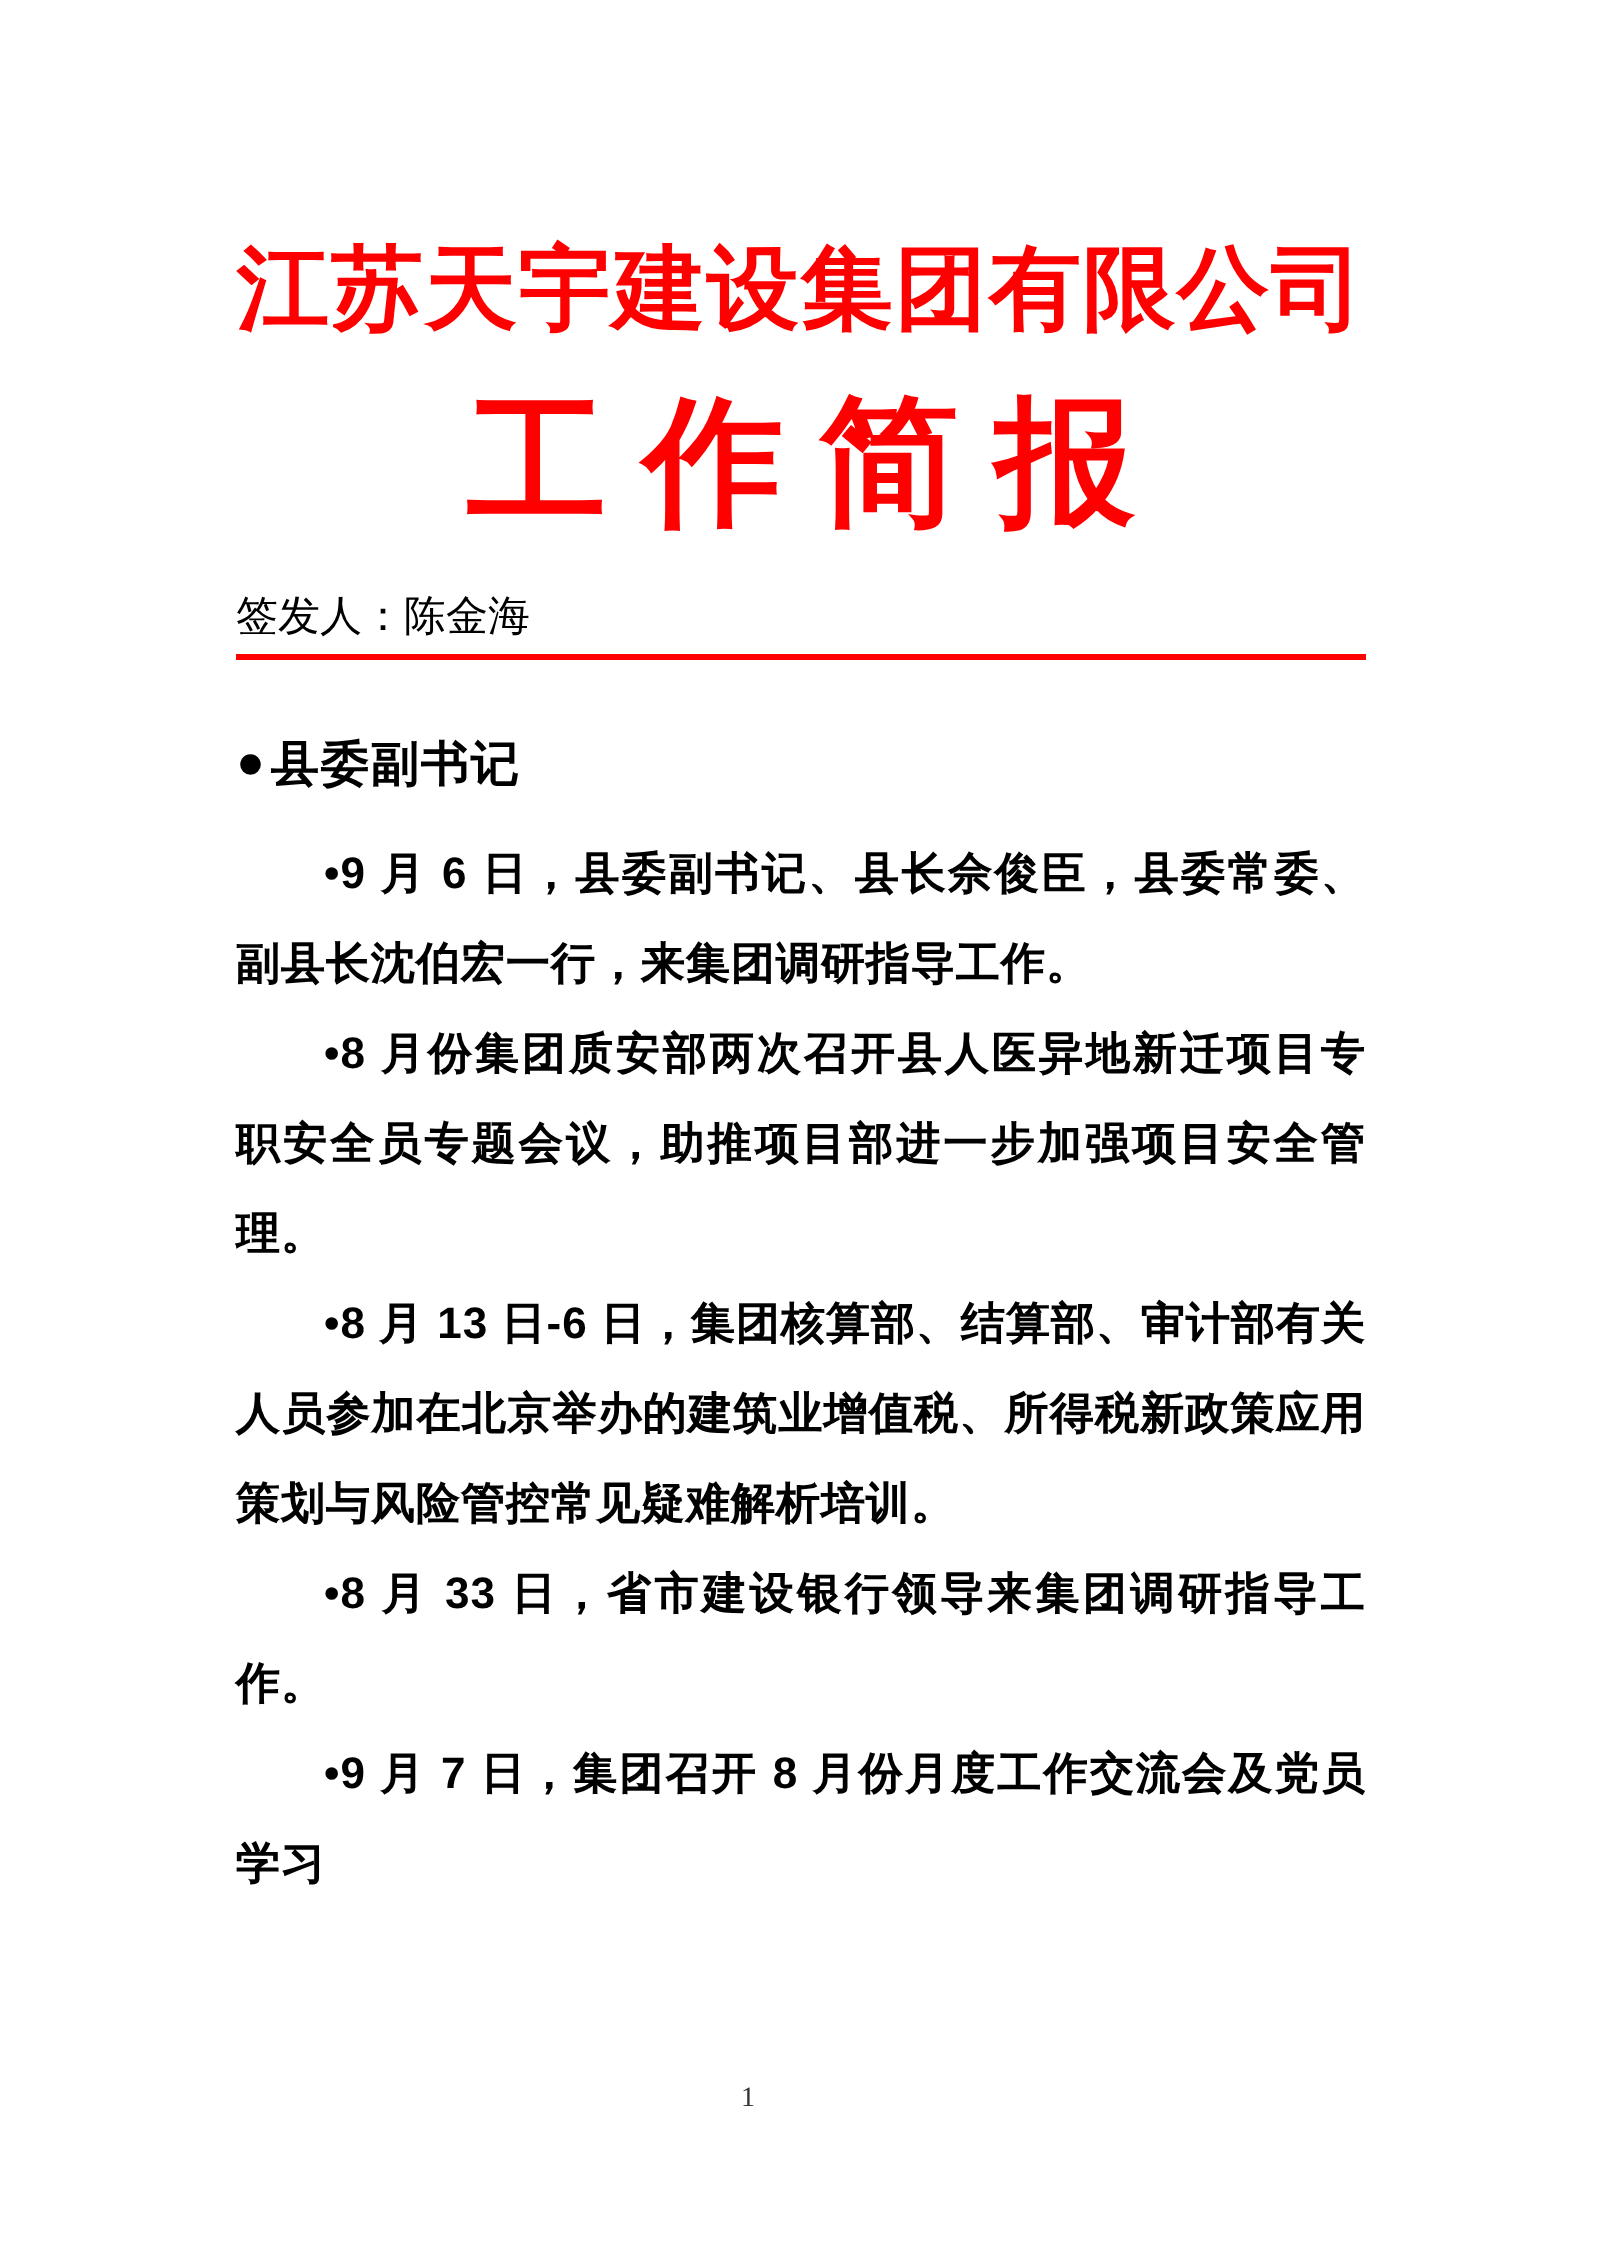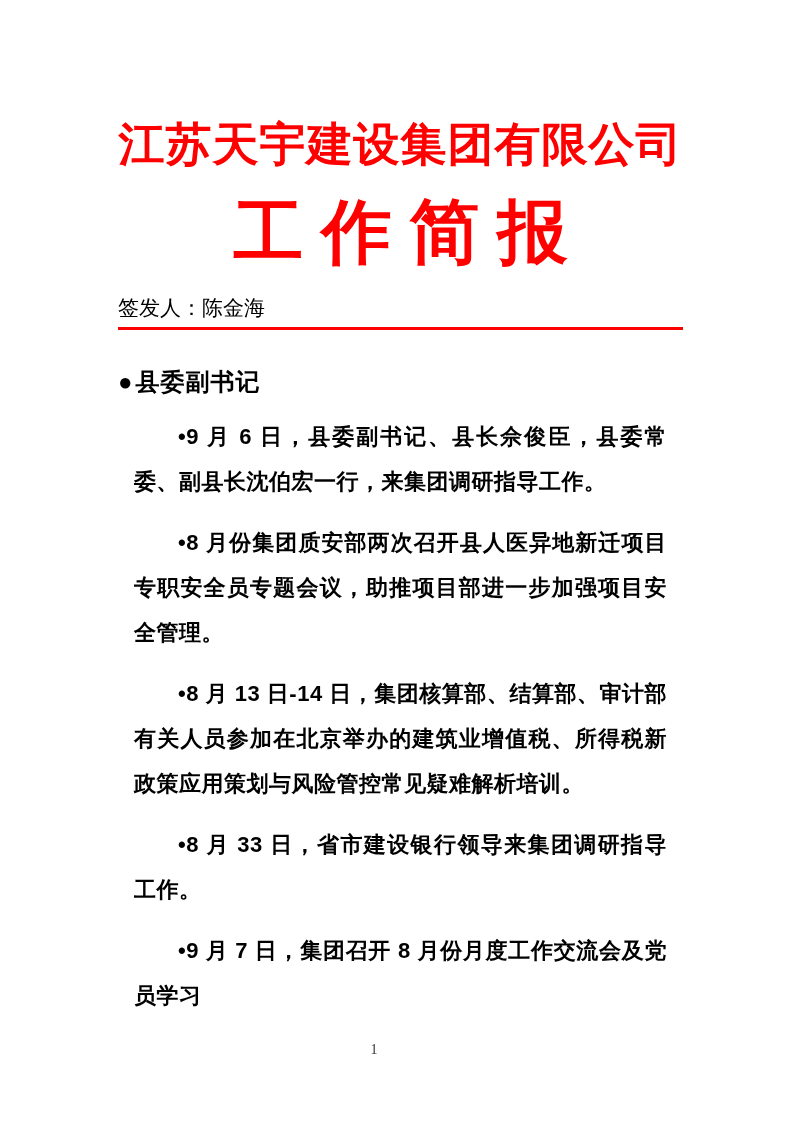--- a/index.html
+++ b/index.html
@@ -72,21 +72,21 @@
     align-items: center;
   }
   .section-bullet {
     font-size: 24px;
     margin-right: 2px;
   }
   .body-paragraphs {
     margin-top: 16px;
   }
   .body-paragraphs p {
-    margin: 16px;
+    margin: 0;
     font-size: 22px;
     font-weight: bold;
     line-height: 45px;
     text-align: justify;
     text-justify: inter-ideograph;
     text-indent: 2em;
     letter-spacing: 0.5px;
     word-break: break-all;
   }
   .page-number {
@@ -116,21 +116,21 @@
     </div>
 
     <div class="section-header">
       <span class="section-bullet">●</span>
       <span>县委副书记</span>
     </div>
 
     <div class="body-paragraphs">
       <p>•9 月 6 日，县委副书记、县长佘俊臣，县委常委、副县长沈伯宏一行，来集团调研指导工作。</p>
       <p>•8 月份集团质安部两次召开县人医异地新迁项目专职安全员专题会议，助推项目部进一步加强项目安全管理。</p>
-      <p>•8 月 13 日-14 日，集团核算部、结算部、审计部有关人员参加在北京举办的建筑业增值税、所得税新政策应用策划与风险管控常见疑难解析培训。</p>
+      <p>•8 月 13 日-6 日，集团核算部、结算部、审计部有关人员参加在北京举办的建筑业增值税、所得税新政策应用策划与风险管控常见疑难解析培训。</p>
       <p>•8 月 33 日，省市建设银行领导来集团调研指导工作。</p>
       <p>•9 月 7 日，集团召开 8 月份月度工作交流会及党员学习</p>
     </div>
 
   </div>
 
   <div class="page-number">1</div>
 </div>
 
 </body></html>

